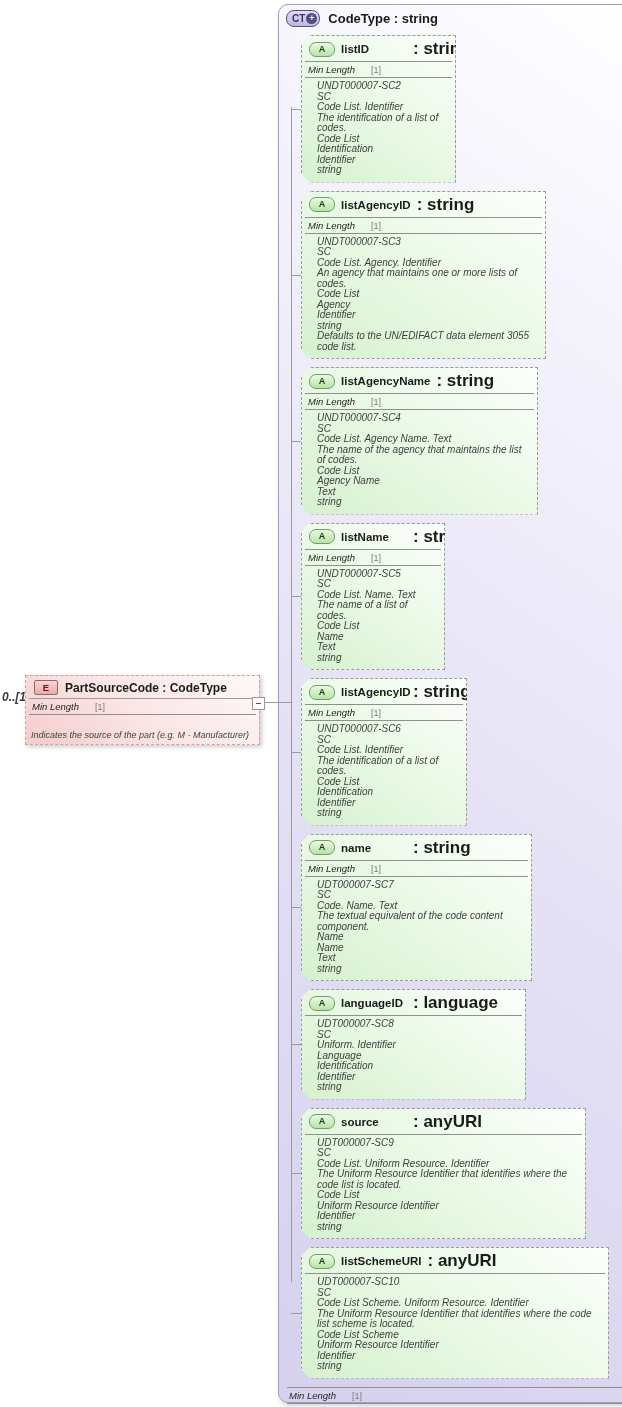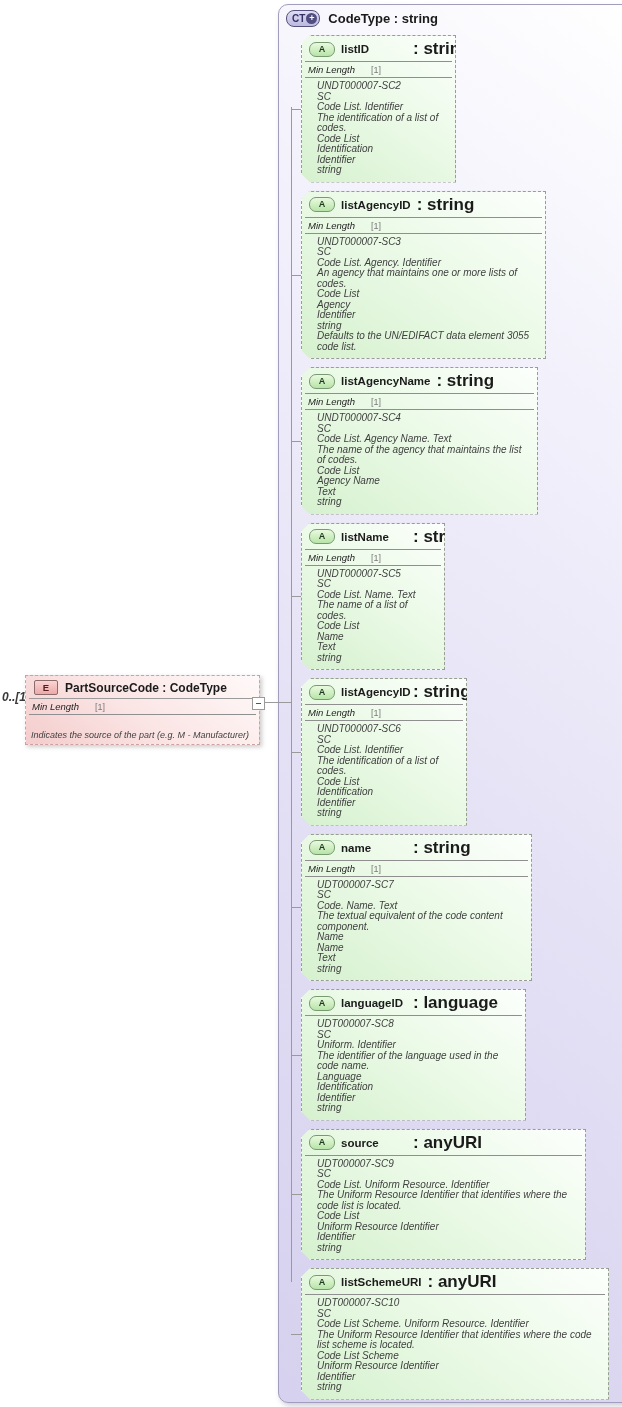--- a/index.html
+++ b/index.html
@@ -264,21 +264,20 @@
       <div class="attr-header">
         <span class="a-badge">A</span>
         <span class="attr-name">languageID</span>
         <span class="attr-type">: language</span>
       </div>
 
       <div class="attr-annotations">
               <div class="ann-line">UDT000007-SC8</div>
               <div class="ann-line">SC</div>
               <div class="ann-line">Uniform. Identifier</div>
-              <div class="ann-line">The identifier of the language used in the code name.</div>
               <div class="ann-line">Language</div>
               <div class="ann-line">Identification</div>
               <div class="ann-line">Identifier</div>
               <div class="ann-line">string</div>
             </div>
     </div>
   </div>
 
   <div class="attr-wrap">
     <div class="attr-card" style="width: 285px;">

